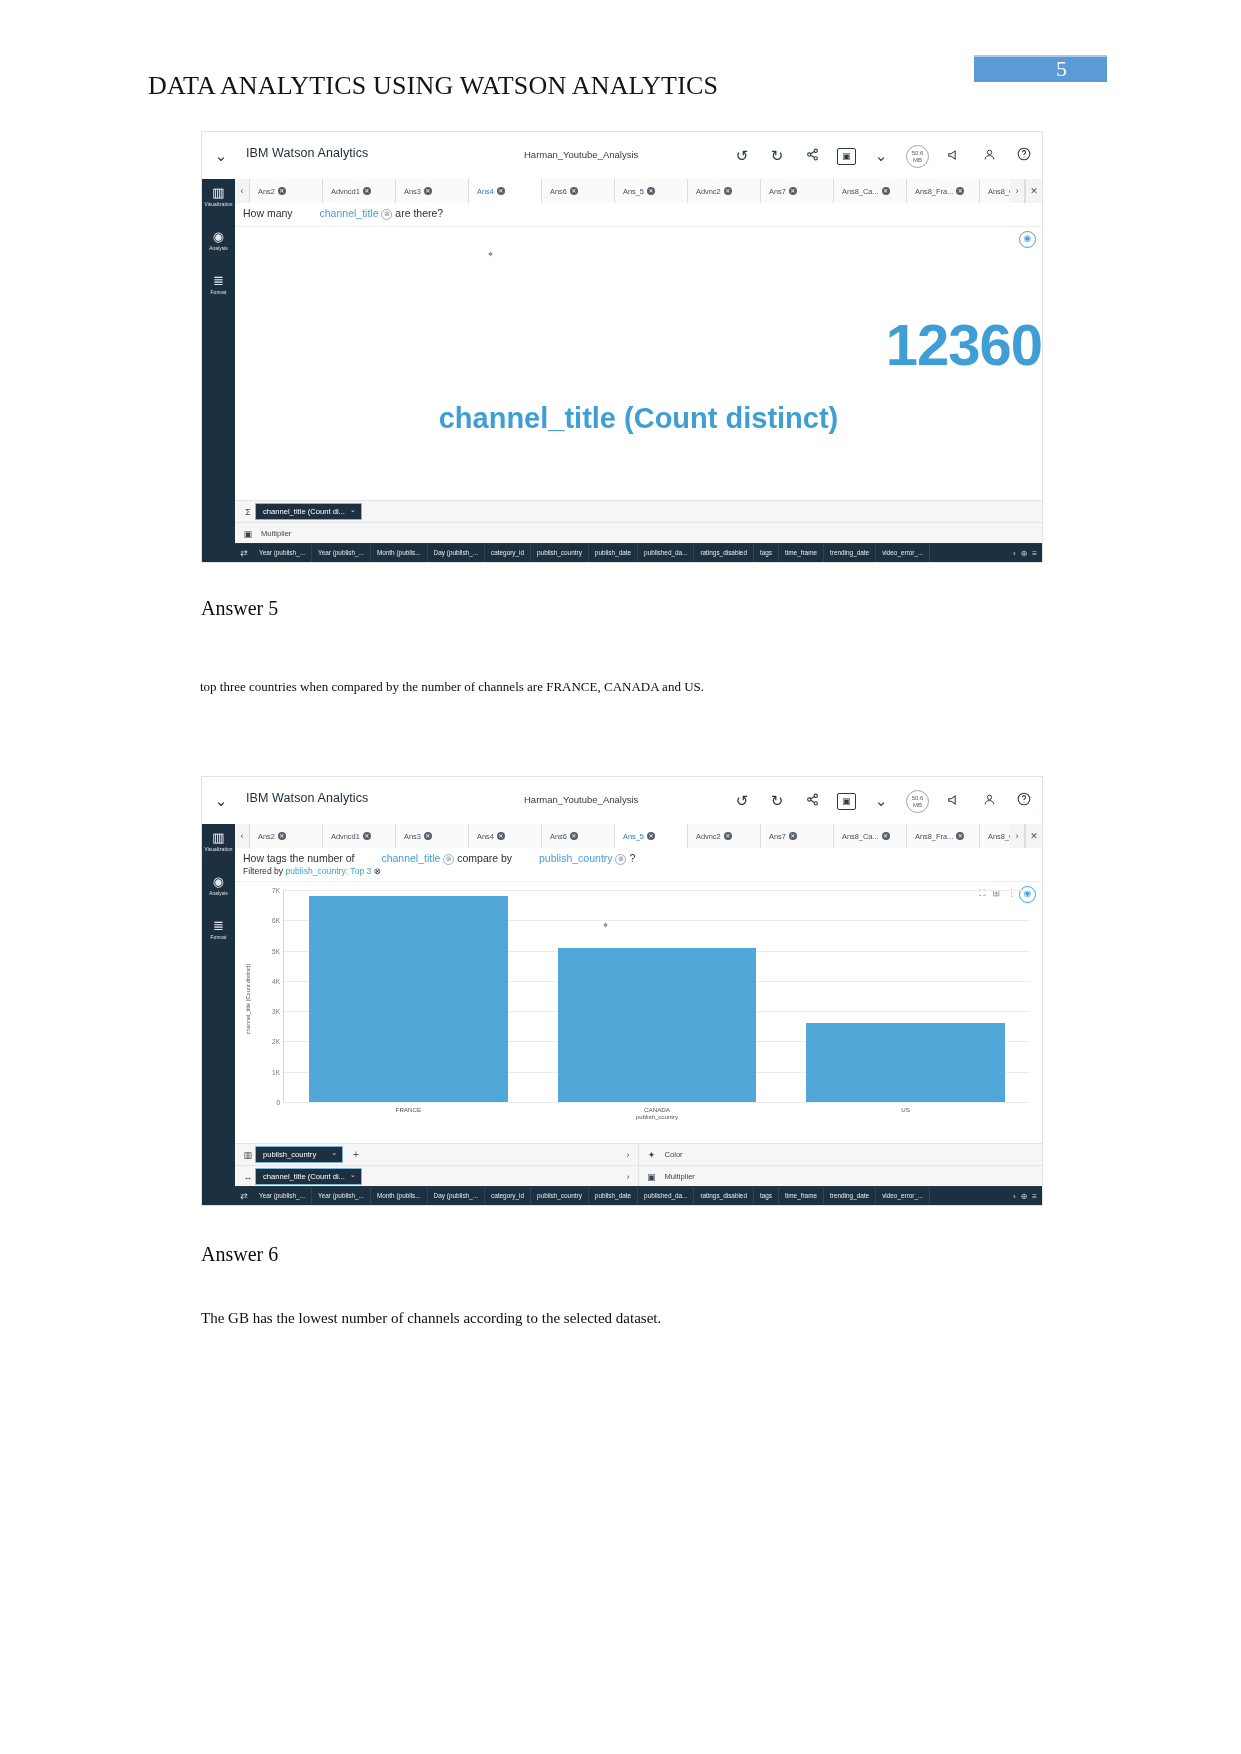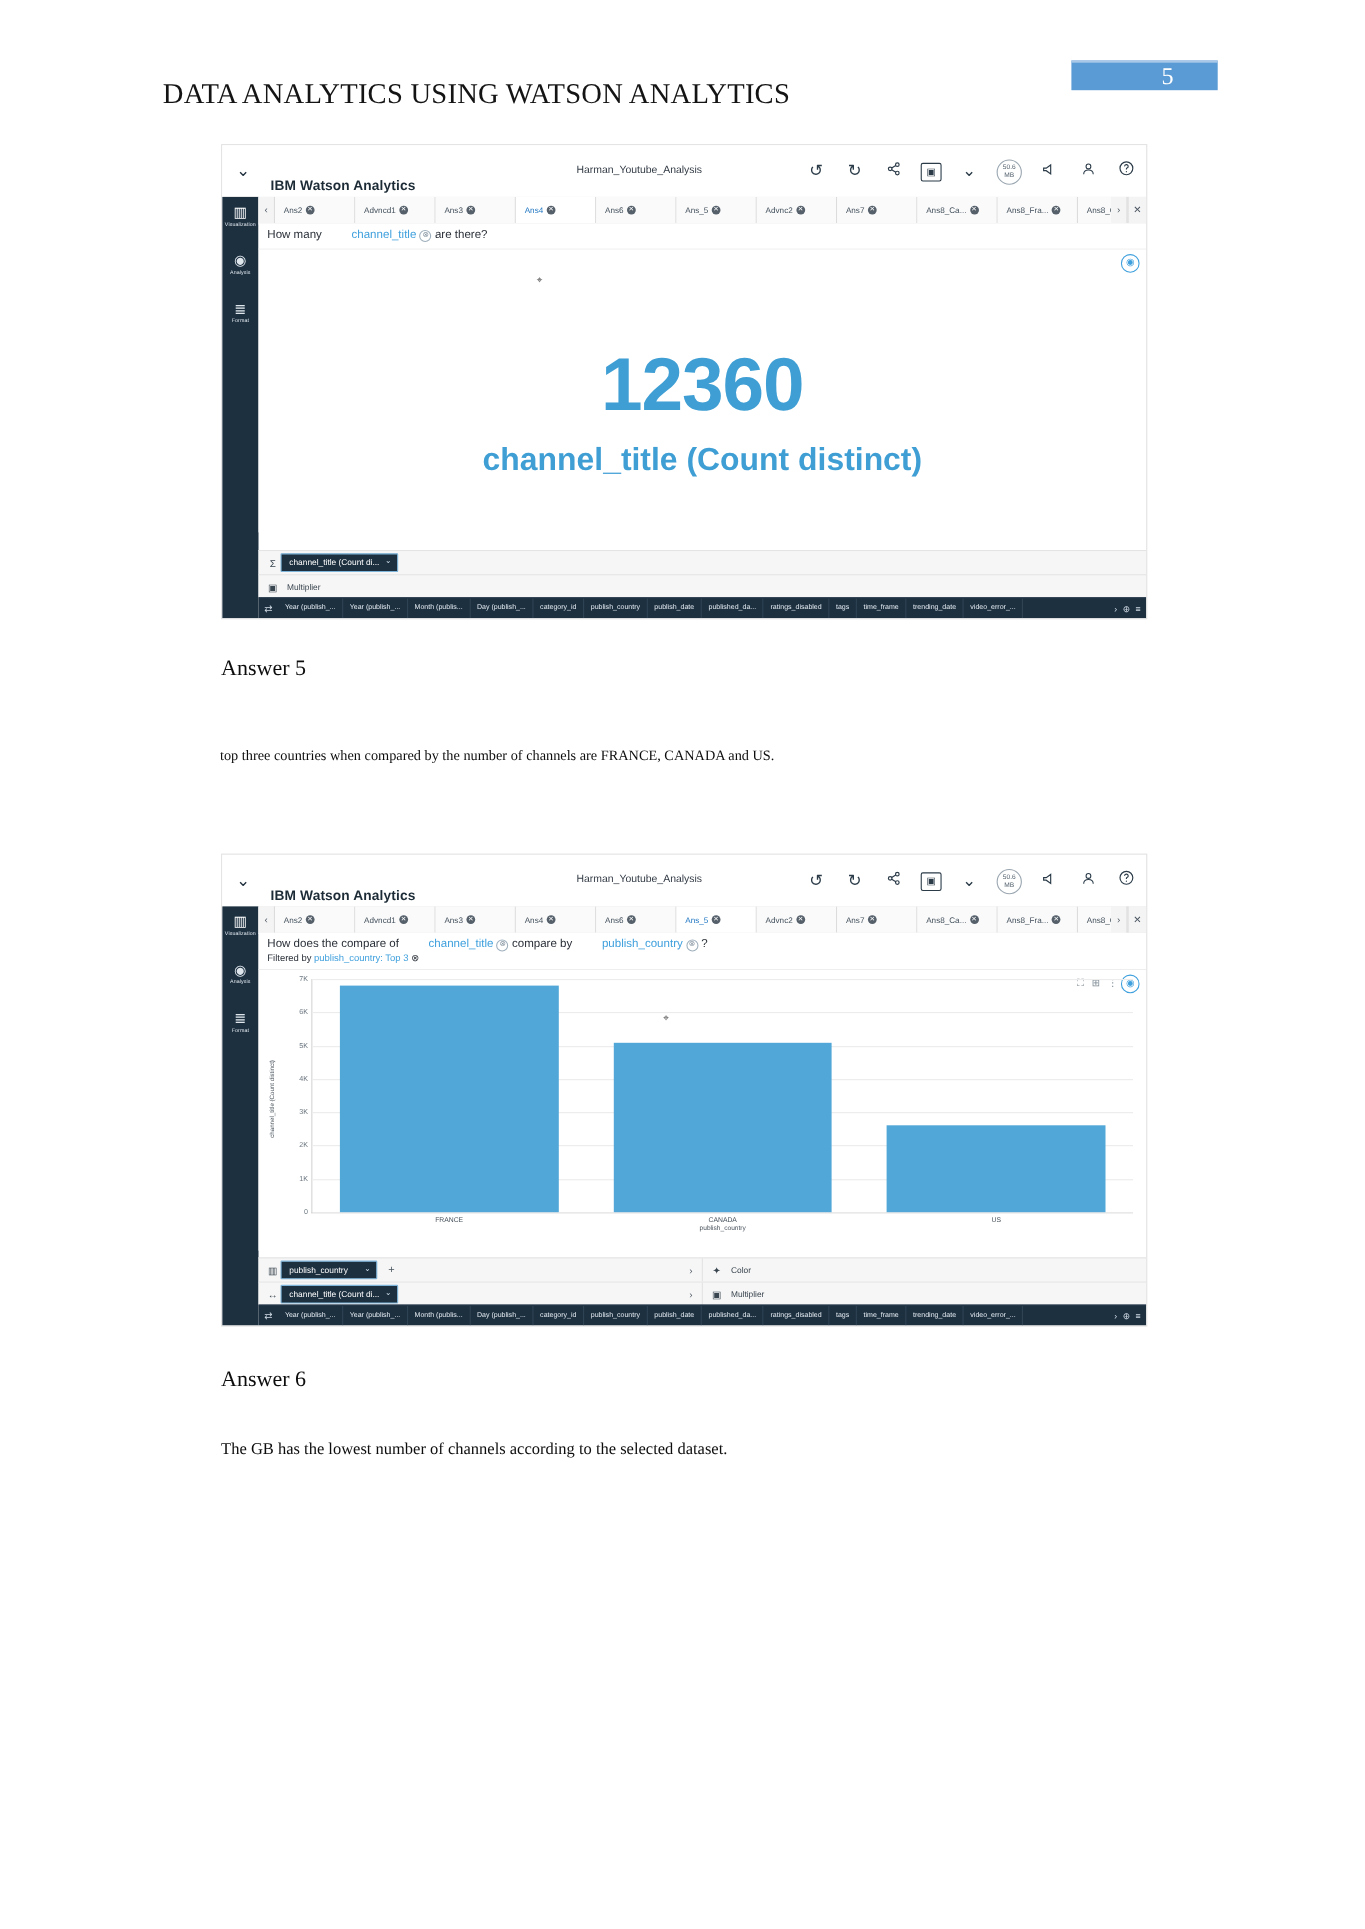--- a/index.html
+++ b/index.html
@@ -46,23 +46,22 @@
   .appbar{
     position:absolute; left:0; top:0; right:0; height:47px;
     background:#ffffff; border-bottom:1px solid #e8e8e8;
   }
   .appbar .chev{
     position:absolute; left:8px; top:13px; width:22px; height:22px;
     color:#22313f; font-size:15px; text-align:center; line-height:22px;
   }
   .appbar .brand{
     position:absolute; left:44px; top:14px;
-    font-size:12.5px; font-weight:bold; color:#1c2b36; letter-spacing:.1px;
+    font-size:12.5px; font-weight:normal; color:#1c2b36; letter-spacing:.1px;
     white-space:nowrap;
-    margin-top:16px;
   }
   .appbar .docname{
     position:absolute; left:296px; top:17px;
     font-size:9.5px; color:#333b45; white-space:nowrap;padding-left:26px;
   }
   .appbar .tools{
     position:absolute; right:8px; top:8px; height:32px;
     display:flex; align-items:center; gap:15px;
   }
   .appbar .tools .ti{
@@ -139,22 +138,22 @@
   .qline2 .fld{ color:#3fa0dd; }
 
   
   .canvas{ position:absolute; left:33px; right:0; background:#ffffff; }
   #shot1 .canvas{ top:95px; bottom:78px; }
   #shot2 .canvas{ top:105px; bottom:68px; }
 
   .cursor{ position:absolute; color:#555; font-size:9px; }
 
   .bigvalue{
-    position:absolute; left:0; right:0; top:84px; text-align:center;
-    color:#3f9fd4; font-size:68px; font-weight:bold;
+    position:absolute; left:0; right:0; top:84px; text-align:right;
+    color:#3f9fd4; font-size:58px; font-weight:bold;
     font-family:"Liberation Sans", sans-serif; letter-spacing:-1px;
   }
   .biglabel{
     position:absolute; left:0; right:0; top:175px; text-align:center;
     color:#3f9fd4; font-size:29px; font-weight:bold;
     font-family:"Liberation Sans", sans-serif;
   }
 
   .globe{
     position:absolute; right:6px; top:4px; width:15px; height:15px;
@@ -538,21 +537,21 @@
         <div class="tab">
           <span>Ans8_GB</span>
         </div>
       </div>
     <div class="navarrow">›</div>
     <div class="endbtn">✕</div>
   </div>
 
   <div class="qbar">
     <div class="qline">
-      <span>How does the compare of</span>
+      <span>How tags the number of</span>
       <span class="fld">channel_title</span>
       <span class="chip">⊗</span>
       <span>compare by</span>
       <span class="fld">publish_country</span>
       <span class="chip">⊗</span>
       <span>?</span>
     </div>
     <div class="qline2">
       <span>Filtered by</span>
       <span class="fld"><span>publish_country</span><span>: Top 3</span></span>

